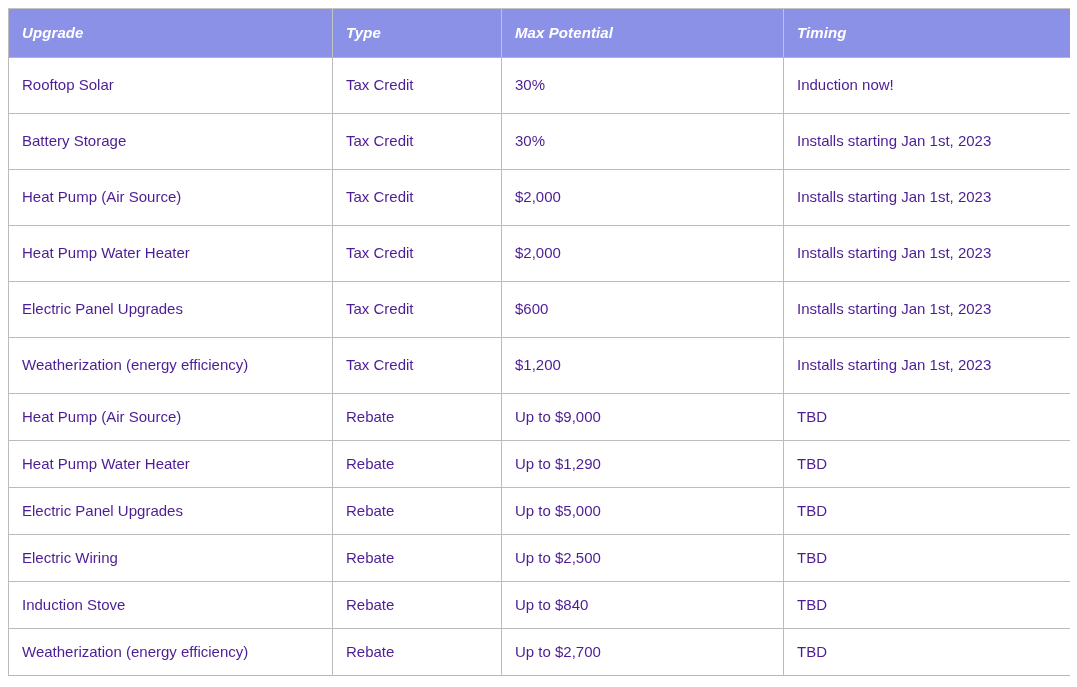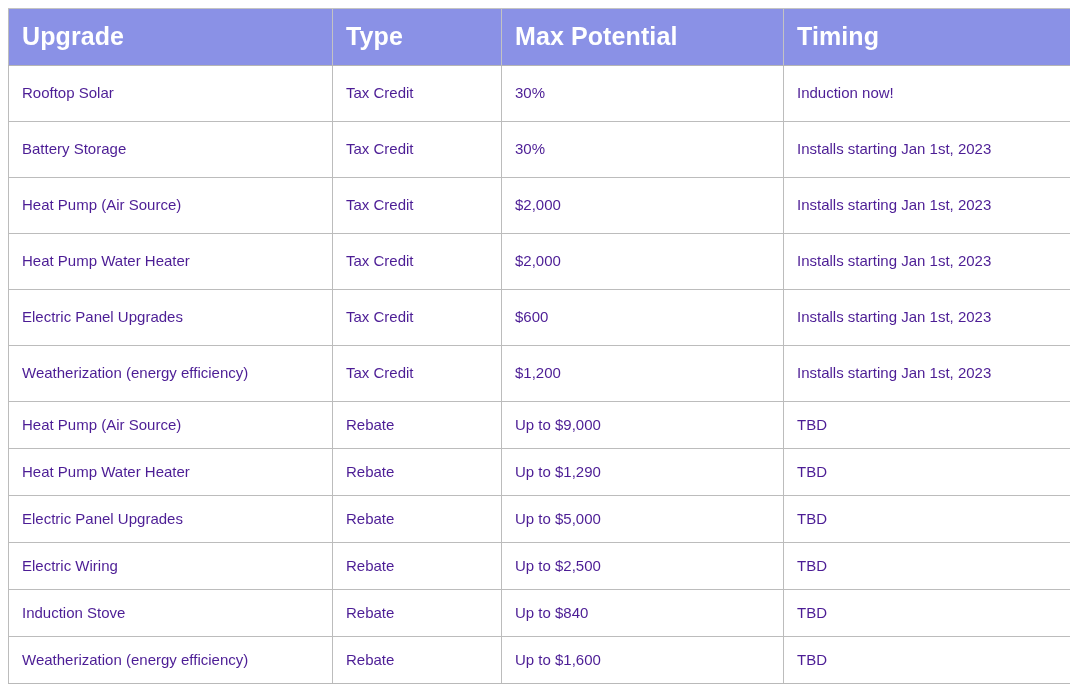--- a/index.html
+++ b/index.html
@@ -28,29 +28,30 @@
     background: #ffffff;
   }
   table.incentives col.c1 { width: 324px; }
   table.incentives col.c2 { width: 169px; }
   table.incentives col.c3 { width: 282px; }
   table.incentives col.c4 { width: 287px; }
 
   thead th {
     background: #8a91e6;
     color: #ffffff;
-    font-size: 25px;
+    font-size: 15px;
     font-weight: bold;
     text-align: left;
     padding: 13px 0 14px 13px;
     border: 1px solid #c3c3c3;
     border-bottom-color: #b5b5b5;
     letter-spacing: 0.1px;
     vertical-align: middle;
     height: 49px;
+    font-style: italic;
   }
   thead th.head-first { border-left-color: #bdbdbd; }
 
   tbody td {
     color: #4c1d95;
     font-size: 15px;
     font-weight: normal;
     text-align: left;
     padding: 0 0 0 13px;
     border: 1px solid #bcbcbc;
@@ -149,18 +150,18 @@
         </tr>
         <tr class="kind-rebate">
           <td class="cell-upgrade">Induction Stove</td>
           <td class="cell-type">Rebate</td>
           <td class="cell-max">Up to $840</td>
           <td class="cell-timing">TBD</td>
         </tr>
         <tr class="kind-rebate">
           <td class="cell-upgrade">Weatherization (energy efficiency)</td>
           <td class="cell-type">Rebate</td>
-          <td class="cell-max">Up to $1,600</td>
+          <td class="cell-max">Up to $2,700</td>
           <td class="cell-timing">TBD</td>
         </tr>
       </tbody>
   </table>
 </div>
 
 </body></html>

